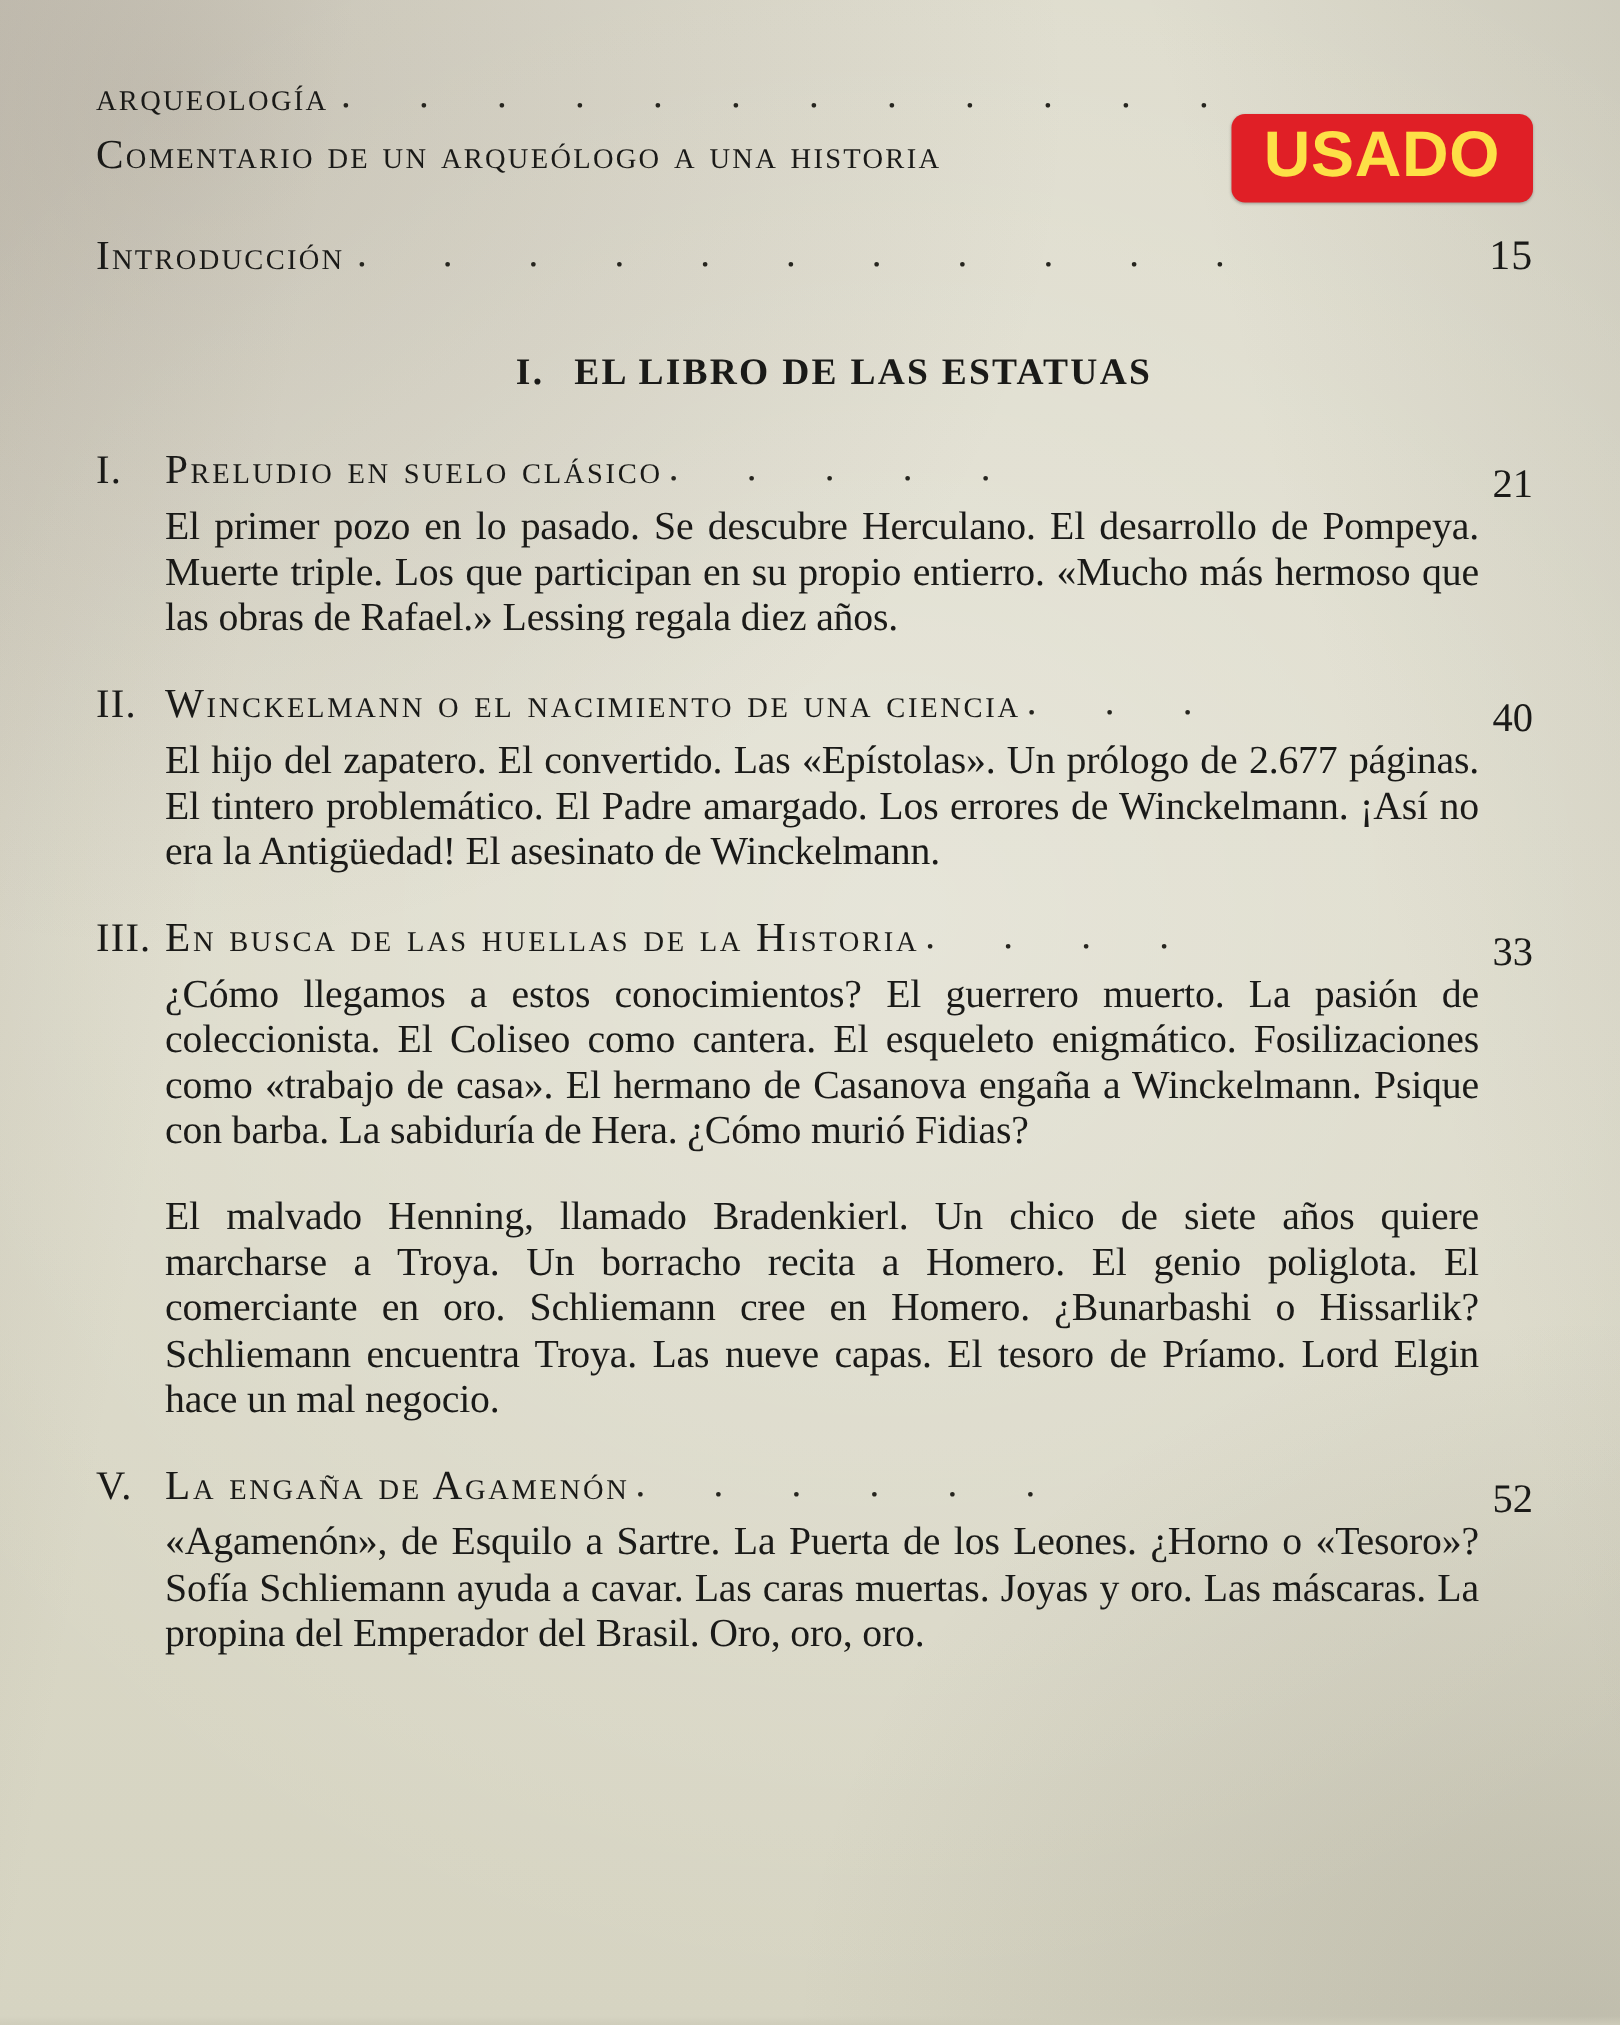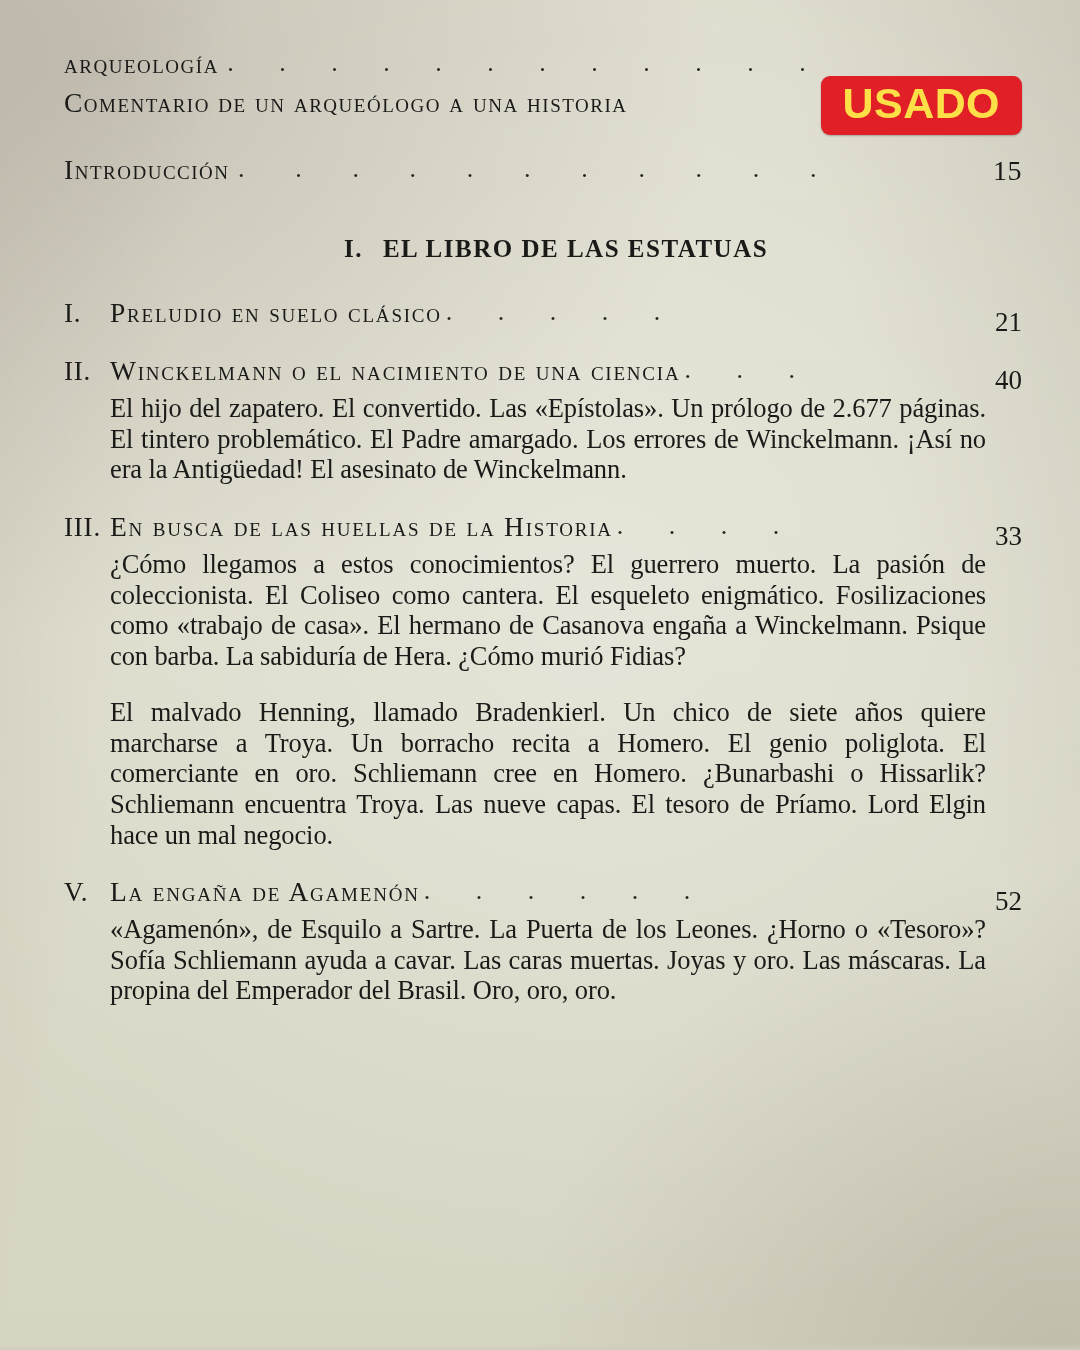--- a/index.html
+++ b/index.html
@@ -204,20 +204,21 @@
     </div>
 
     <div class="chapter">
       <div class="ch-head-wrap">
         <div class="ch-head">
           <span class="ch-roman">I.</span><span class="ch-title">Preludio en suelo clásico</span>
           <span class="dots">. . . . .</span>
         </div>
         <span class="ch-page">21</span>
       </div>
+      <div class="summary">El primer pozo en lo pasado. Se descubre Herculano. El desarrollo de Pompeya. Muerte triple. Los que participan en su propio entierro. «Mucho más hermoso que las obras de Rafael.» Lessing regala diez años.</div>
     </div>
 
     <div class="chapter">
       <div class="ch-head-wrap">
         <div class="ch-head">
           <span class="ch-roman">II.</span><span class="ch-title">Winckelmann o el nacimiento de una ciencia</span>
           <span class="dots">. . .</span>
         </div>
         <span class="ch-page">40</span>
       </div>

